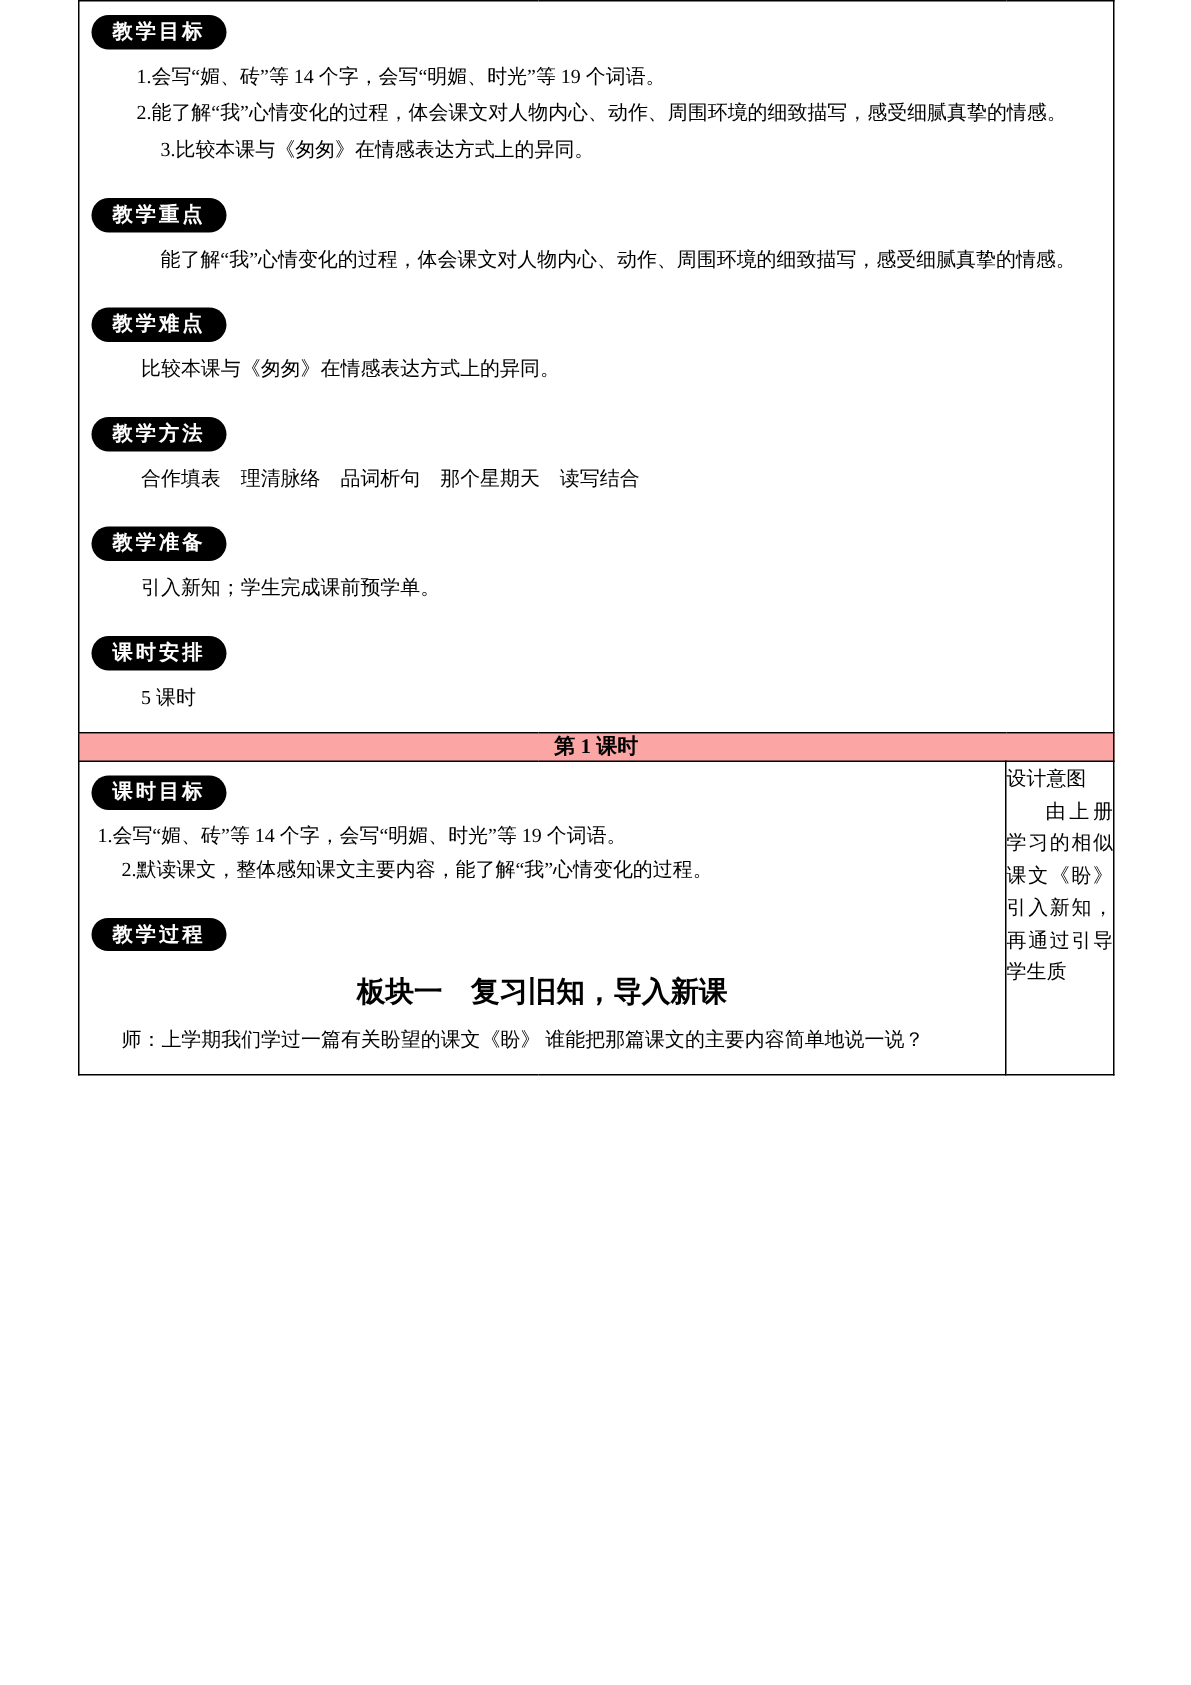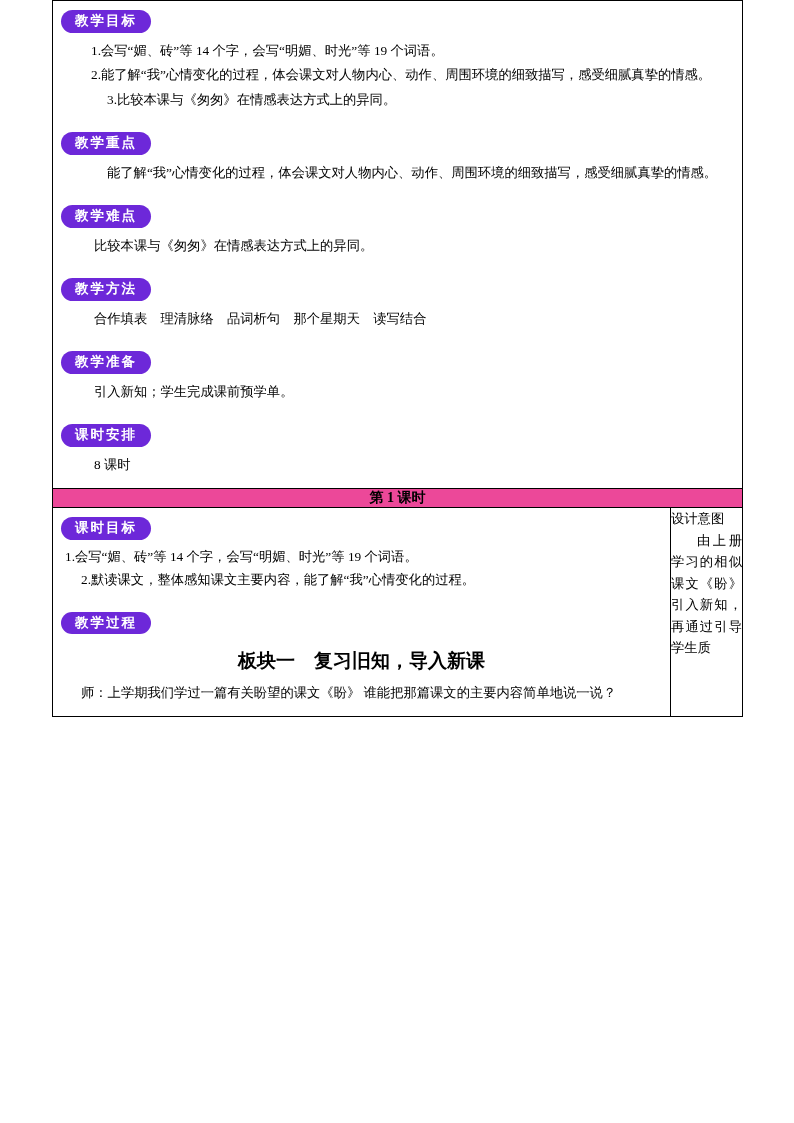--- a/index.html
+++ b/index.html
@@ -36,21 +36,21 @@
     table-layout: fixed;
   }
   table.main td {
     border: 1px solid #000000;
     vertical-align: top;
     padding: 0;
   }
   
   .pill {
     display: inline-block;
-    background: #6d28d9;
+    background: #000000;
     color: #ffffff;
     font-size: 13.5px;
     font-weight: bold;
     border-radius: 13px;
     padding: 4px 14px 5px 14px;
     letter-spacing: 2px;
     line-height: 1;
     font-family: "Liberation Sans", sans-serif;
     margin: 9px 0 4px 8px;
     white-space: nowrap;
@@ -65,21 +65,21 @@
     text-indent: 26px;
   }
   .para.indent2 {
     text-indent: 13px;
   }
   .tight {
     margin-top: 2px;
     margin-bottom: 2px;
   }
   .section-head {
-    background: #ec4899;
+    background: #fca5a5;
     text-align: center;
     font-weight: bold;
     font-size: 14px;
     padding: 6px 0 6px 0;
   }
   .row-info td {
     font-size: 13.3px;
     padding: 6px 8px;
     height: 18px;
   }
@@ -136,21 +136,21 @@
         <div class="pill">教学难点</div>
         <div class="para indent2 bottom-pad">比较本课与《匆匆》在情感表达方式上的异同。</div>
 
         <div class="pill">教学方法</div>
         <div class="para indent2 bottom-pad">合作填表　理清脉络　品词析句　那个星期天　读写结合</div>
 
         <div class="pill">教学准备</div>
         <div class="para indent2 bottom-pad">引入新知；学生完成课前预学单。</div>
 
         <div class="pill">课时安排</div>
-        <div class="para indent2 bottom-pad">8 课时</div>
+        <div class="para indent2 bottom-pad">5 课时</div>
       </td>
     </tr>
 
     <tr>
       <td colspan="3" class="section-head">第 1 课时</td>
     </tr>
 
 
     <tr>
       <td colspan="2">

